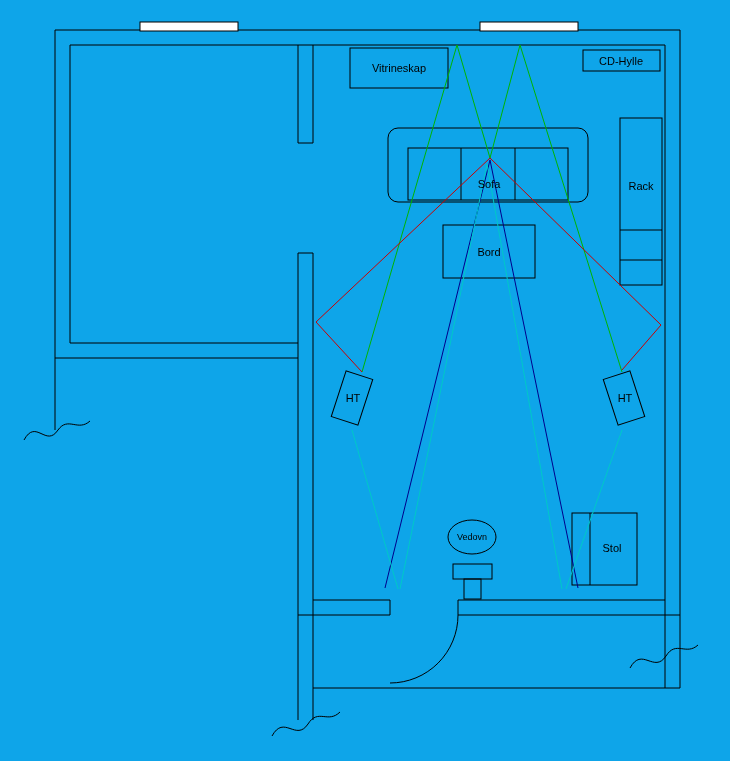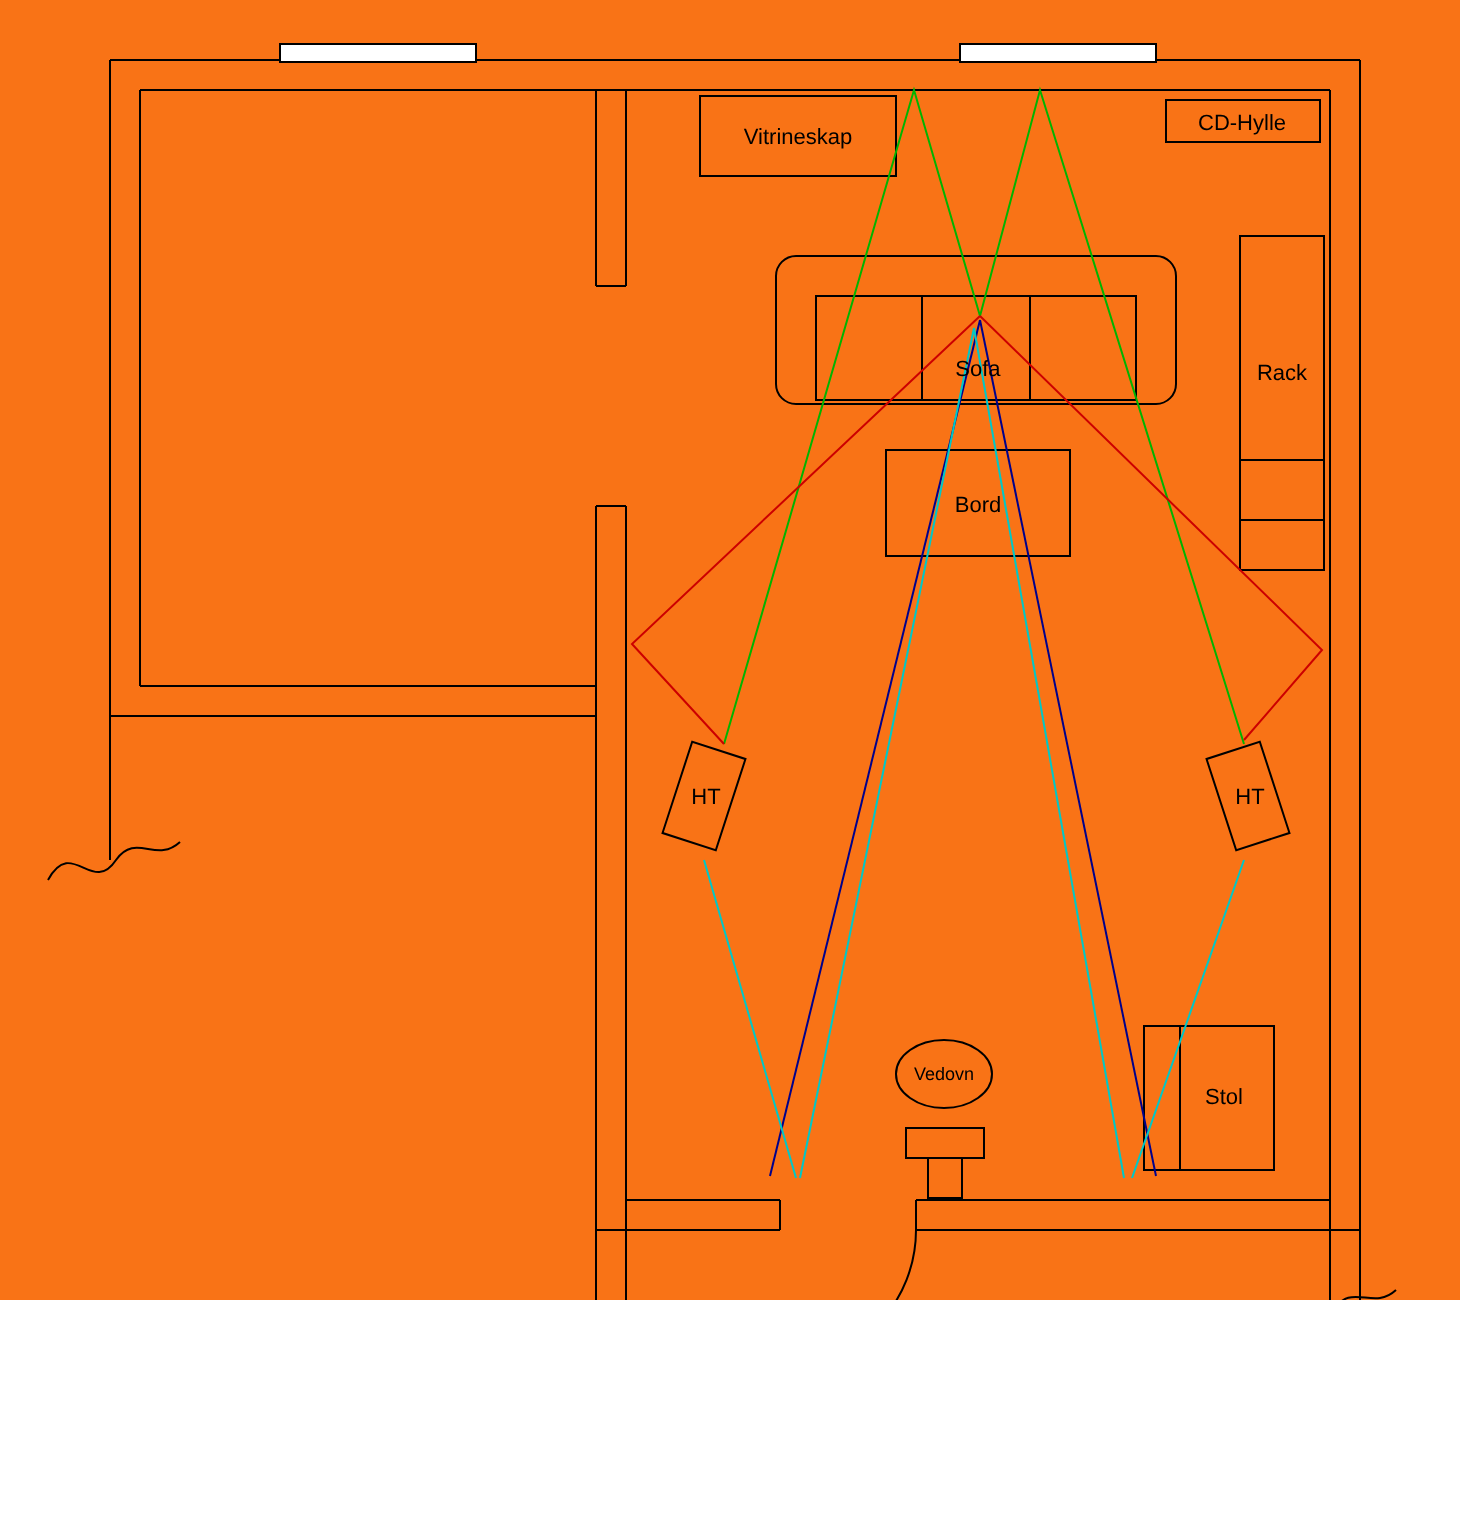--- a/index.html
+++ b/index.html
@@ -1,16 +1,16 @@
 <!DOCTYPE html>
 <html><head>
 <meta charset="utf-8">
 <style>
   html,body{margin:0;padding:0;background:#ffffff;}
-  .canvas{position:relative;width:730px;height:650px;background:#f97316;overflow:hidden;}
+  .canvas{position:relative;width:730px;height:761px;background:#0ea5e9;overflow:hidden;}
   svg{display:block;}
   .lbl{font-family:"Liberation Sans",sans-serif;font-size:11px;fill:#000;text-anchor:middle;}
   .lbl-sm{font-family:"Liberation Sans",sans-serif;font-size:9px;fill:#000;text-anchor:middle;}
 </style>
 </head>
 <body>
 
 <div class="canvas">
 <svg width="730" height="761" viewBox="0 0 730 761">
 

